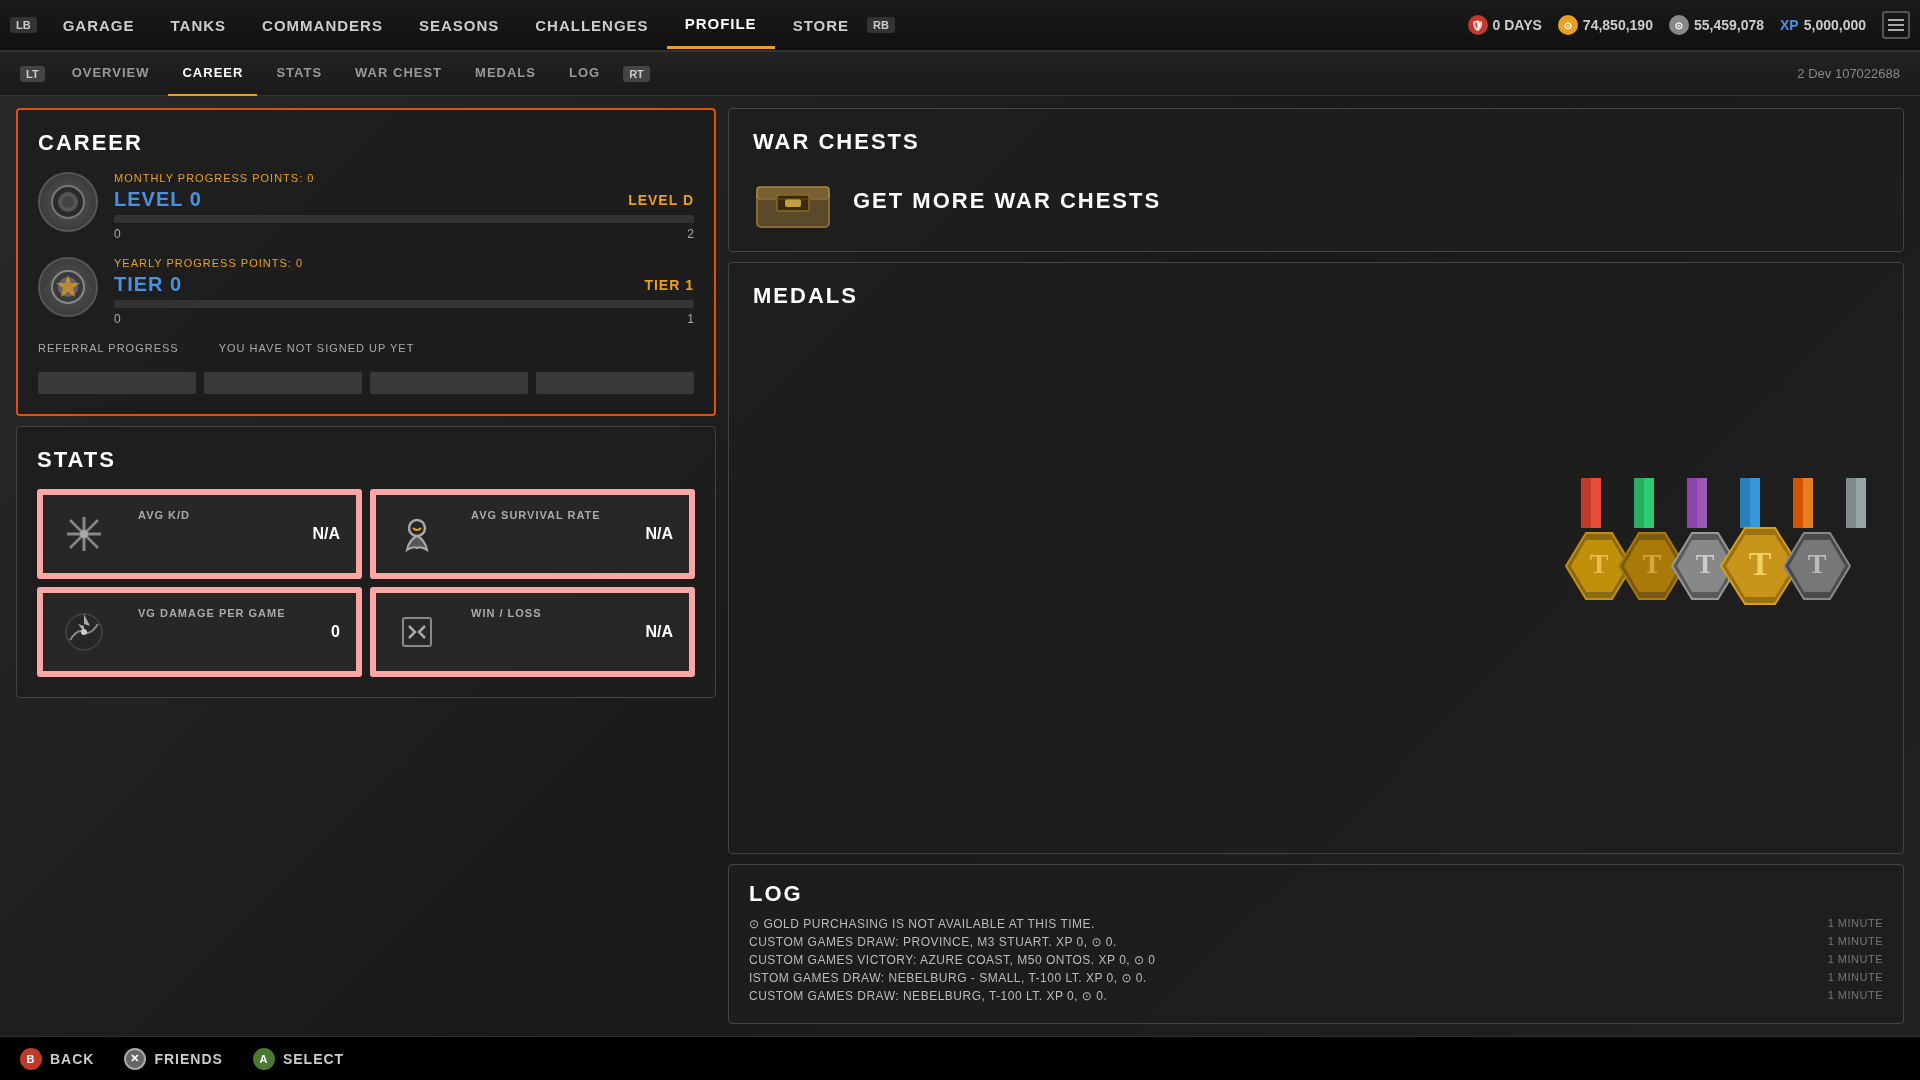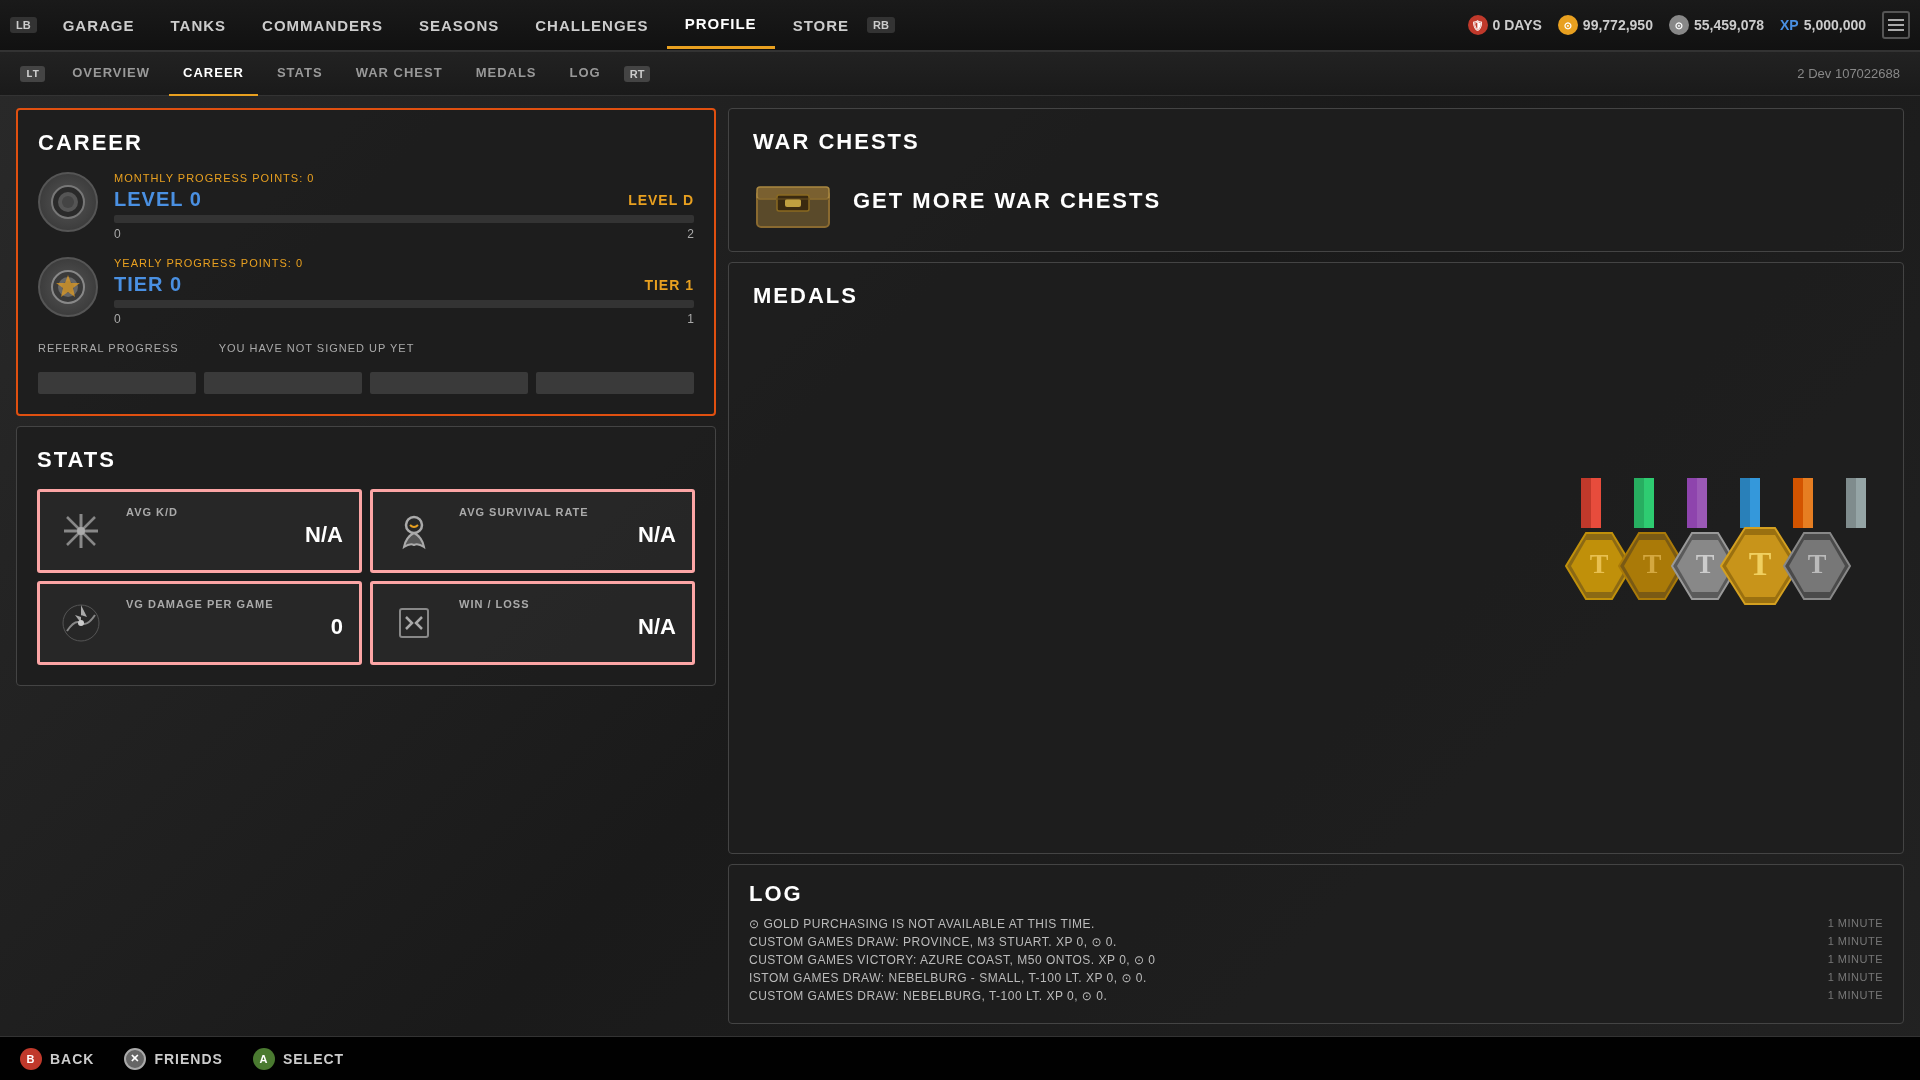--- a/index.html
+++ b/index.html
@@ -110,21 +110,20 @@
       gap: 5px;
     }
     .lt-btn {
       background: #444;
       color: #ccc;
       font-size: 11px;
       font-weight: bold;
       padding: 2px 6px;
       border-radius: 3px;
       margin-right: 8px;
-      font-family: Liberation Mono, monospace;
     }
     .sub-nav-item {
       color: #999;
       font-size: 13px;
       font-weight: bold;
       letter-spacing: 1px;
       text-transform: uppercase;
       padding: 0 14px;
       height: 44px;
       display: flex;
@@ -294,26 +293,26 @@
       padding: 20px;
     }
     .stats-grid {
       display: grid;
       grid-template-columns: 1fr 1fr;
       gap: 8px;
       margin-top: 12px;
     }
     .stat-card {
       background: rgba(40,40,40,0.9);
-      border: 3px solid #fca5a5;
+      border: 6px solid #fca5a5;
       border-radius: 3px;
       padding: 14px 16px;
       display: flex;
       align-items: flex-start;
-      gap: 20px;
+      gap: 29px;
     }
     .stat-icon {
       width: 50px;
       height: 50px;
       display: flex;
       align-items: center;
       justify-content: center;
       flex-shrink: 0;
     }
     .stat-icon svg { width: 44px; height: 44px; }
@@ -322,21 +321,21 @@
     }
     .stat-label {
       font-size: 11px;
       font-weight: bold;
       letter-spacing: 1px;
       color: #aaa;
       text-transform: uppercase;
       margin-bottom: 4px;
     }
     .stat-value {
-      font-size: 22px;
+      font-size: 16px;
       font-weight: 900;
       color: #fff;
       text-align: right;
     }
 
     
     .right-col {
       flex: 1;
       display: flex;
       flex-direction: column;
@@ -477,21 +476,21 @@
   <div class="top-nav-item active">PROFILE</div>
   <div class="top-nav-item">STORE</div>
   <div class="lb-btn">RB</div>
   <div class="top-nav-right">
     <div class="currency-item">
       <div class="currency-icon shield">🛡</div>
       <span>0 DAYS</span>
     </div>
     <div class="currency-item">
       <div class="currency-icon gold">⊙</div>
-      <span>99,772,950</span>
+      <span>74,850,190</span>
     </div>
     <div class="currency-item">
       <div class="currency-icon silver">⊙</div>
       <span>55,459,078</span>
     </div>
     <div class="currency-item">
       <span style="color:#4a90e2;font-weight:900;font-size:14px;">XP</span>
       <span>5,000,000</span>
     </div>
     <div class="menu-icon">

